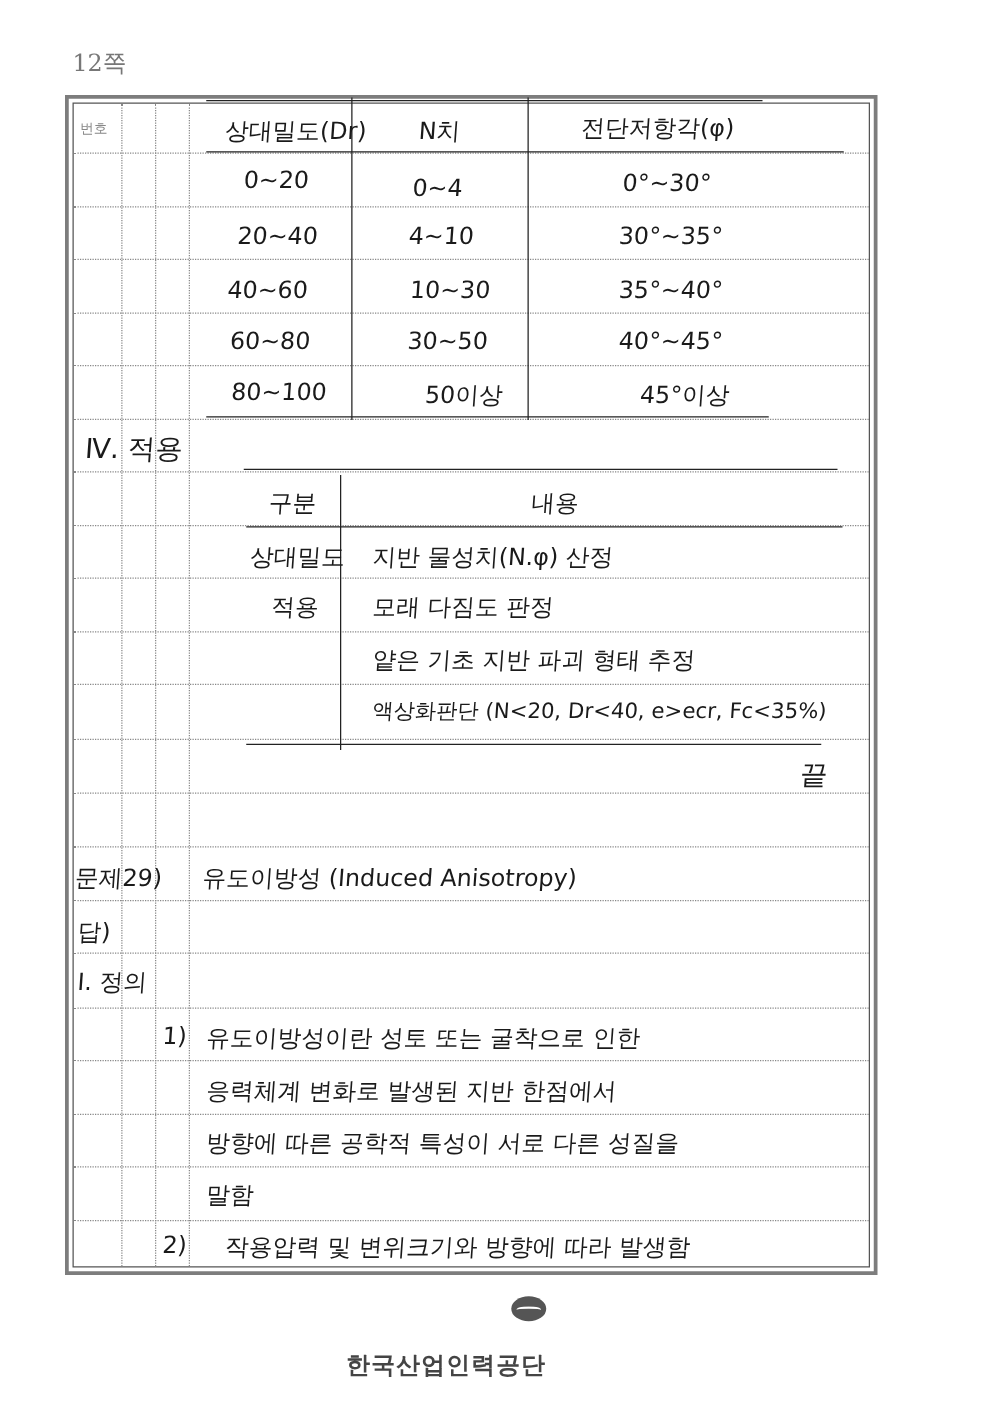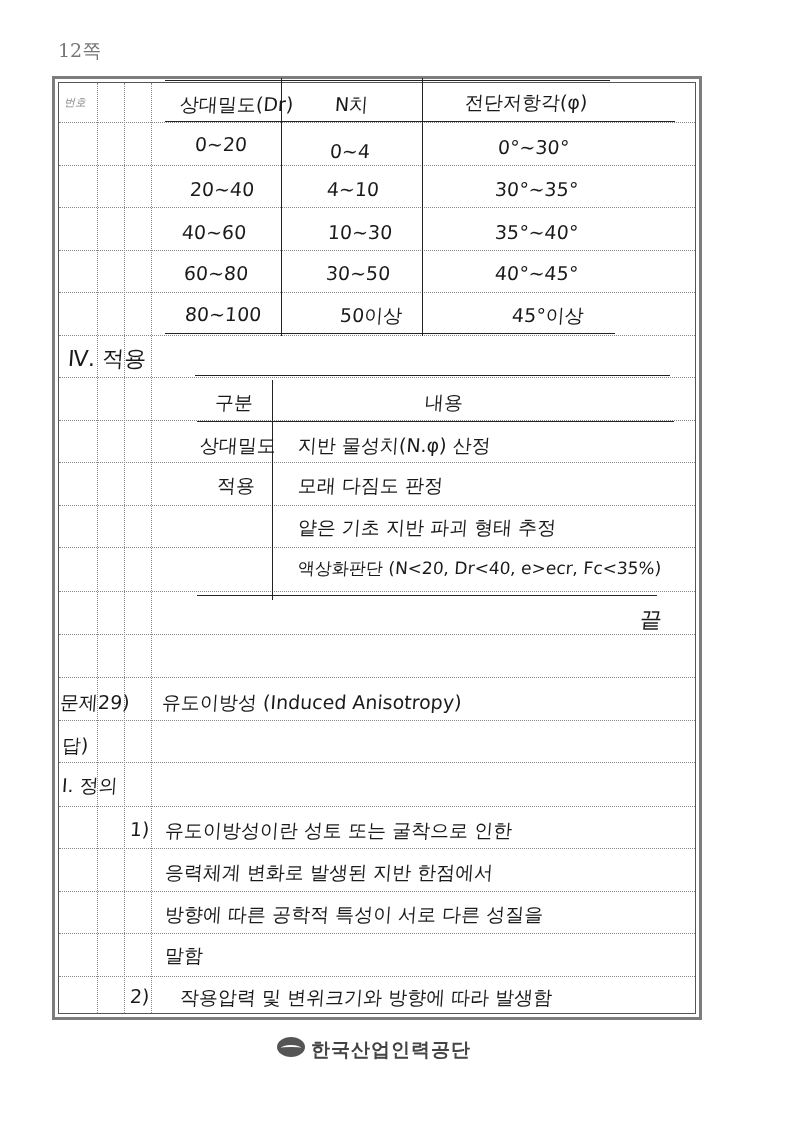--- a/index.html
+++ b/index.html
@@ -22,31 +22,31 @@
   }
   .hline {
     position:absolute; left:59px; width:636px; height:0;
     border-top:1px dotted #888;
   }
   .vline {
     position:absolute; top:83px; height:930px; width:0;
     border-left:1px dotted #888;
   }
   .label-num {
-    position:absolute; left:64px; top:95px; font-size:11px; color:#888;font-style:italic;
+    position:absolute; left:64px; top:95px; font-size:11px; color:#888;
   }
   .hw {
     position:absolute; color:#1a1a1a; white-space:nowrap;
     font-family: "DejaVu Sans", sans-serif; font-size:19px;
     transform: skewX(-4deg);
   }
   .solid-v { position:absolute; width:0; border-left:1.5px solid #222; }
   .solid-h { position:absolute; height:0; border-top:1.5px solid #222; }
   .footer {
-    position:absolute; left:277px; top:1037px; display:flex; align-items:flex-start; gap:6px;
+    position:absolute; left:277px; top:1037px; display:flex; align-items:flex-end; gap:22px;flex-direction:column;
   }
   .logo {
     width:28px; height:20px; border-radius:50%; background:#555;
     position:relative; overflow:hidden;
   }
   .logo::after {
     content:""; position:absolute; left:4px; top:8px; width:20px; height:4px;
     border-top:2px solid #fff; border-radius:50%;
   }
   .footer-text { font-size:19px; font-weight:bold; color:#444; letter-spacing:1px; }

